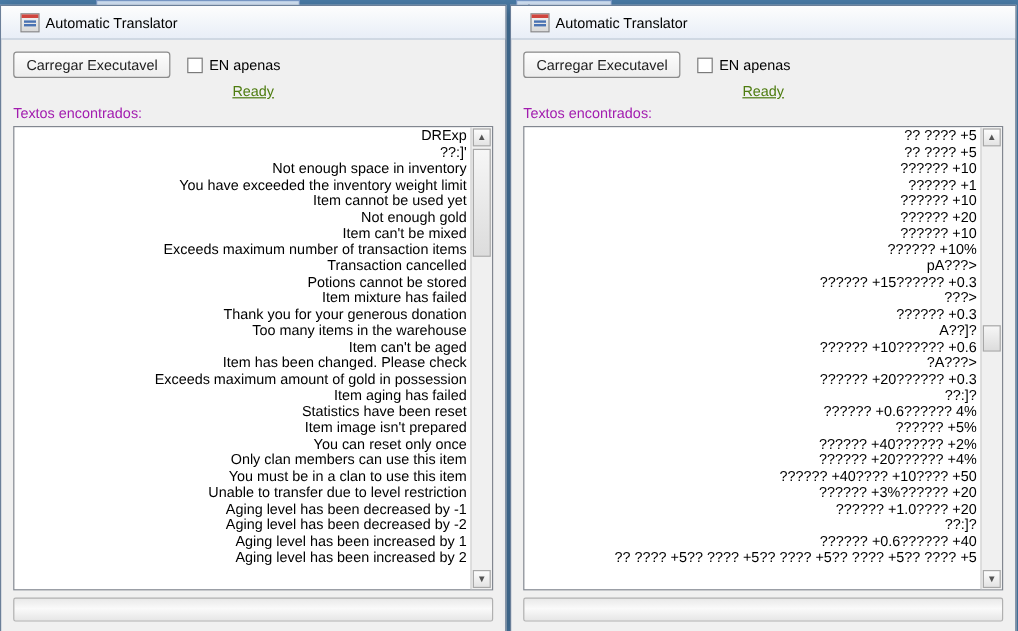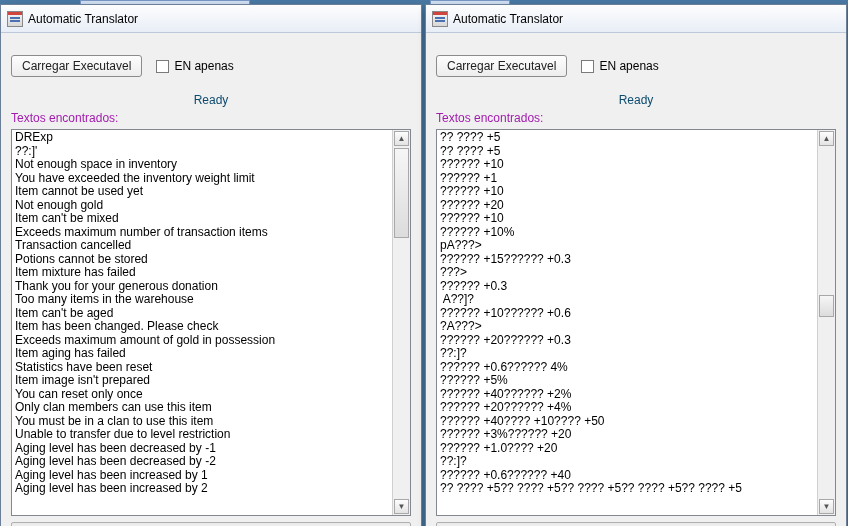--- a/index.html
+++ b/index.html
@@ -36,21 +36,21 @@
     flex-direction: column;
   }
   .win.left  { left: 0; }
   .win.right { left: 425px; }
   .titlebar {
     height: 27px;
     display: flex;
     align-items: center;
     background: linear-gradient(#fdfdfd,#e8eef7);
     border-bottom: 1px solid #bcc9da;
-    padding: 0 6px;
+    padding: 0 16px;
     font-size: 12px;
     color: #000;
   }
   .form-icon {
     width: 16px; height: 16px;
     margin-right: 5px;
     display: inline-block;
     position: relative;
     background: linear-gradient(#f5f5f5,#d8d8d8);
     border: 1px solid #888;
@@ -71,21 +71,20 @@
   }
   .client {
     padding: 10px 10px 8px 10px;
     display: flex;
     flex-direction: column;
     min-height: 0;
   }
   .toprow {
     display: flex;
     gap: 14px;
-    margin-top: 12px;
   }
   button.wf {
     font: inherit;
     font-size: 12px;
     padding: 3px 10px;
     background: linear-gradient(#fdfdfd,#ededed);
     border: 1px solid #8b8b8b;
     border-radius: 3px;
     color: #222;
   }
@@ -95,34 +94,36 @@
     gap: 5px;
   }
   .chkbox {
     width: 13px; height: 13px;
     border: 1px solid #7a7a7a;
     background: #fff;
     box-sizing: border-box;
   }
   .status-row {
     text-align: center;
-    margin-top: 16px;
-    color: #0c4a6e;
+    margin-top: 4px;
+    color: #4d7c0f;
+    text-decoration: underline;
   }
   .found-label {
     margin-top: 4px;
     color: #a21caf;
   }
   .listframe {
     margin-top: 4px;
     border: 1px solid #828790;
     background: #fff;
     position: relative;
     display: flex;
     height: 385px;
+    text-align: right;
   }
   .listbody {
     flex: 1 1 auto;
     overflow: hidden;
     padding: 1px 3px;
     font-size: 12px;
     line-height: 13.5px;
     color: #000;
     white-space: pre;
   }

